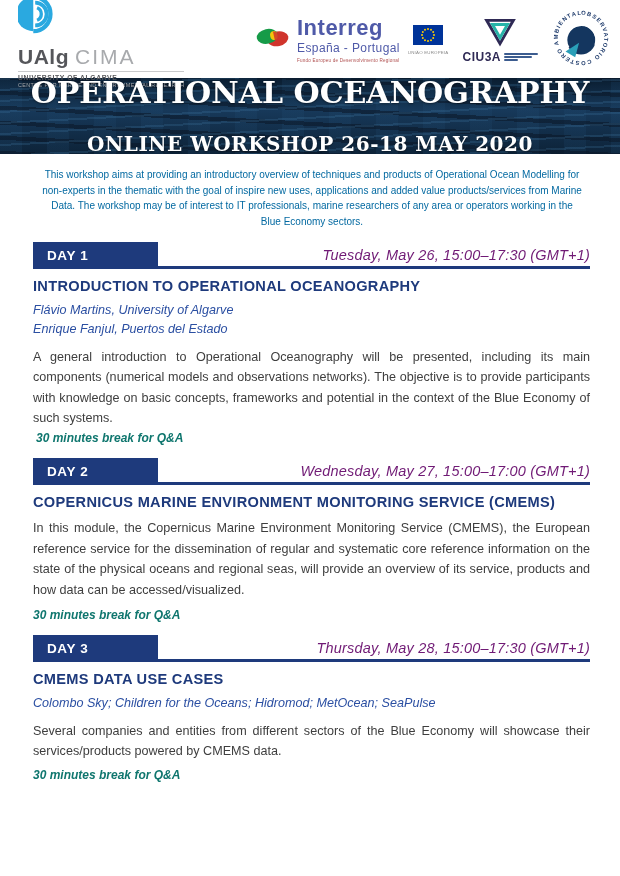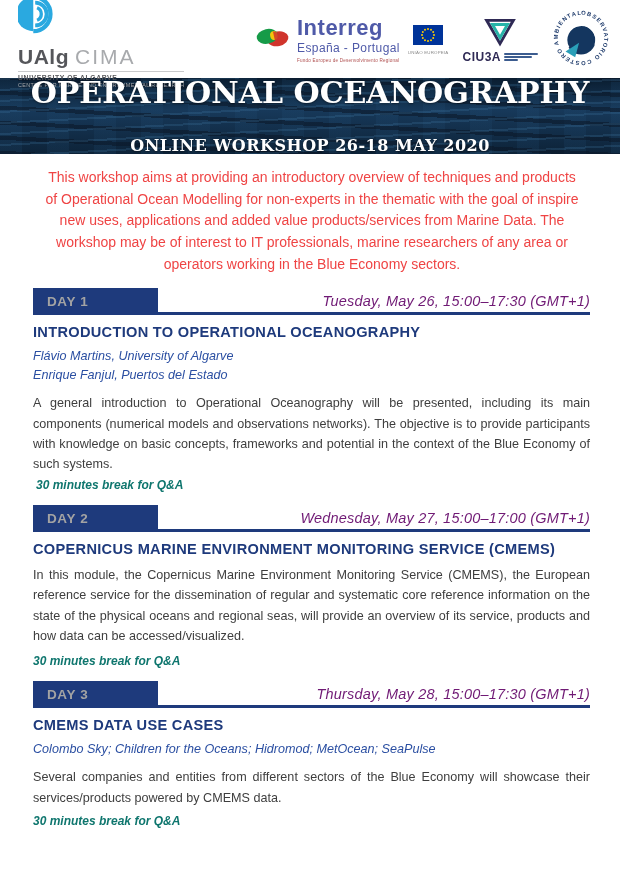--- a/index.html
+++ b/index.html
@@ -50,39 +50,39 @@
       repeating-linear-gradient(90deg, rgba(35,80,120,.18) 0 22px, transparent 22px 47px),
       linear-gradient(180deg, #0a1d30 0%, #17395a 42%, #0d2338 100%);
   }
   .banner-title {
     font-family:"DejaVu Serif", serif; font-weight:bold;
     font-size:30px; letter-spacing:0px; line-height:1;
     text-shadow:0 1px 2px rgba(0,0,0,.45);
   }
   .banner-subtitle {
     font-family:"DejaVu Serif", serif; font-weight:bold;
-    font-size:16px; letter-spacing:.5px; line-height:1;
+    font-size:20px; letter-spacing:.5px; line-height:1;
     text-shadow:0 1px 2px rgba(0,0,0,.45);
   }
 
   
   .intro {
     margin:13px 38px 0 42px; text-align:center;
-    font-size:14px; line-height:1.55; color:#ef4444;
+    font-size:10px; line-height:1.55; color:#0369a1;
   }
 
   
   .content { padding:0 30px 0 33px; }
   .day { margin-top:13px; }
   .day-header {
     display:flex; align-items:flex-end;
     border-bottom:3px solid #1e3a7c;
   }
   .day-badge {
-    background:#1e3a7c; color:#a3a3a3; font-weight:bold;
+    background:#1e3a7c; color:#ffffff; font-weight:bold;
     font-size:13.5px; letter-spacing:.6px;
     width:125px; padding:6px 0 6px 14px; margin-bottom:-3px;
   }
   .day-date {
     margin-left:auto; font-style:italic; color:#701a75;
     font-size:14.5px; padding-bottom:3px; letter-spacing:.2px;
   }
   .day-title {
     margin-top:9px; color:#1e3a7c; font-weight:bold;
     font-size:14.6px; letter-spacing:.3px;

